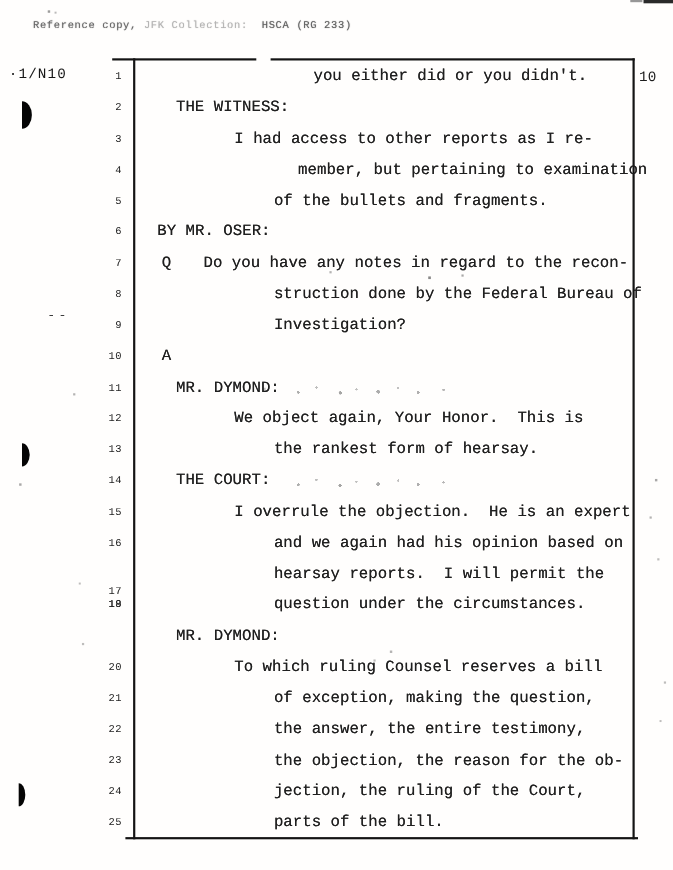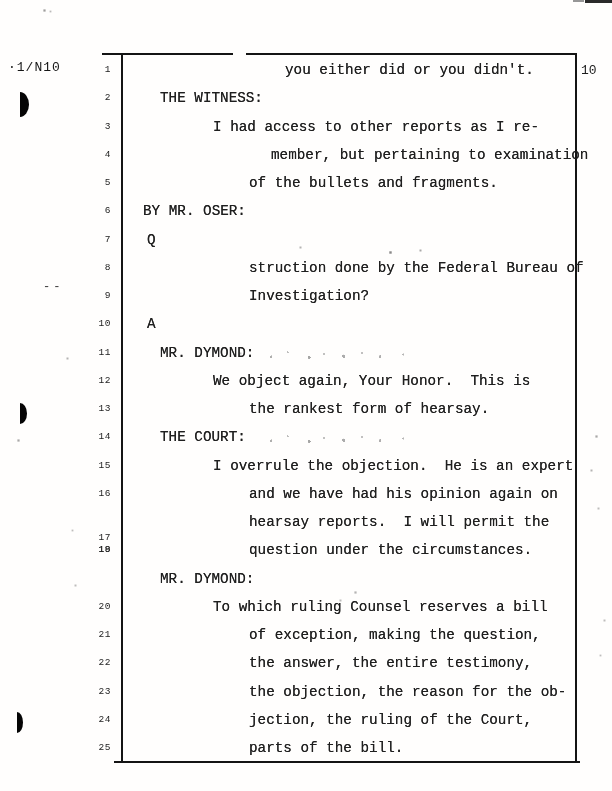--- a/index.html
+++ b/index.html
@@ -87,20 +87,21 @@
       340px 600px 0 .5px rgba(40,40,40,.3),
       240px 353px 0 .5px rgba(40,40,40,.3),
       355px 592px 0 .6px rgba(40,40,40,.35);
   }
 </style>
 </head>
 <body>
 
 <div class="page">
 
+  <div class="stamp"><span class="p1">Reference copy,</span><span class="p2"> JFK Collection: </span><span class="p3"> HSCA (RG 233)</span></div>
 
   <div class="corner1"></div>
   <div class="corner2"></div>
 
   <div class="doc-id">·1/N10</div>
 
   <div class="page-num">10</div>
 
   <div class="margin-dash">--</div>
 
@@ -155,20 +156,21 @@
         <span class="txt">member, but pertaining to examination</span>
       </div>
       <div class="row ind-cont" style="top: 175px;">
         <span class="txt">of the bullets and fragments.</span>
       </div>
       <div class="row ind-by" style="top: 203px;">
         <span class="txt">BY MR. OSER:</span>
       </div>
       <div class="row ind-qa" style="top: 232px;">
         <span class="pfx">Q</span>
+        <span class="txt">Do you have any notes in regard to the recon-</span>
       </div>
       <div class="row ind-cont" style="top: 260px;">
         <span class="txt">struction done by the Federal Bureau of</span>
       </div>
       <div class="row ind-cont" style="top: 288px;">
         <span class="txt">Investigation?</span>
       </div>
       <div class="row ind-qa" style="top: 316px;">
         <span class="pfx">A</span>
       </div>
@@ -183,21 +185,21 @@
         <span class="txt">the rankest form of hearsay.</span>
       </div>
       <div class="row ind-speaker" style="top: 429px;">
         <span class="txt">THE COURT:</span>
         <span class="smudge" style="left: 258px; top: 4px;"></span>
       </div>
       <div class="row ind-body" style="top: 458px;">
         <span class="txt">I overrule the objection.  He is an expert</span>
       </div>
       <div class="row ind-cont" style="top: 486px;">
-        <span class="txt">and we have had his opinion again on</span>
+        <span class="txt">and we again had his opinion based on</span>
       </div>
       <div class="row ind-cont" style="top: 514px;">
         <span class="txt">hearsay reports.  I will permit the</span>
       </div>
       <div class="row ind-cont" style="top: 542px;">
         <span class="txt">question under the circumstances.</span>
       </div>
       <div class="row ind-speaker" style="top: 571px;">
         <span class="txt">MR. DYMOND:</span>
       </div>

